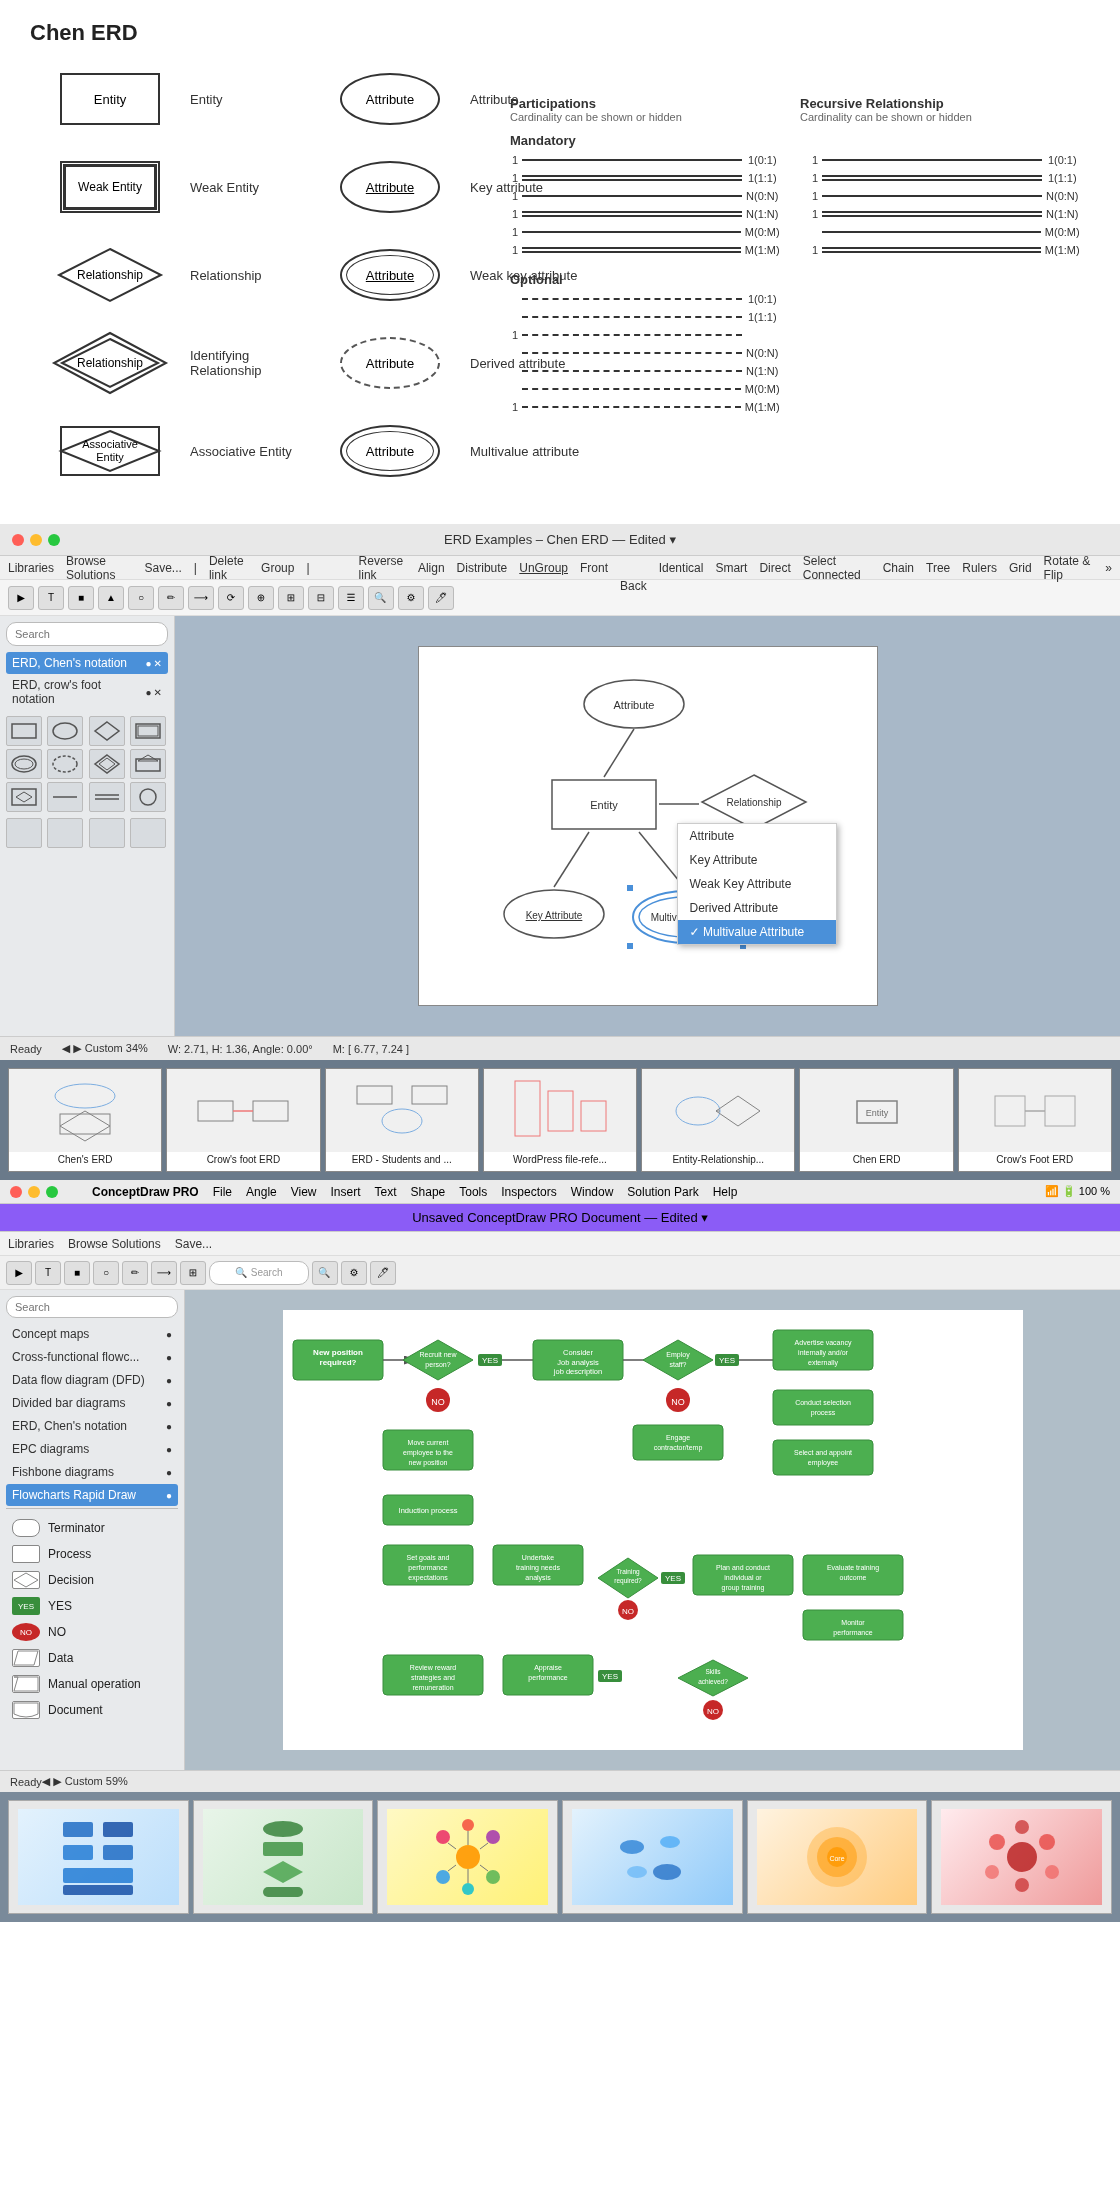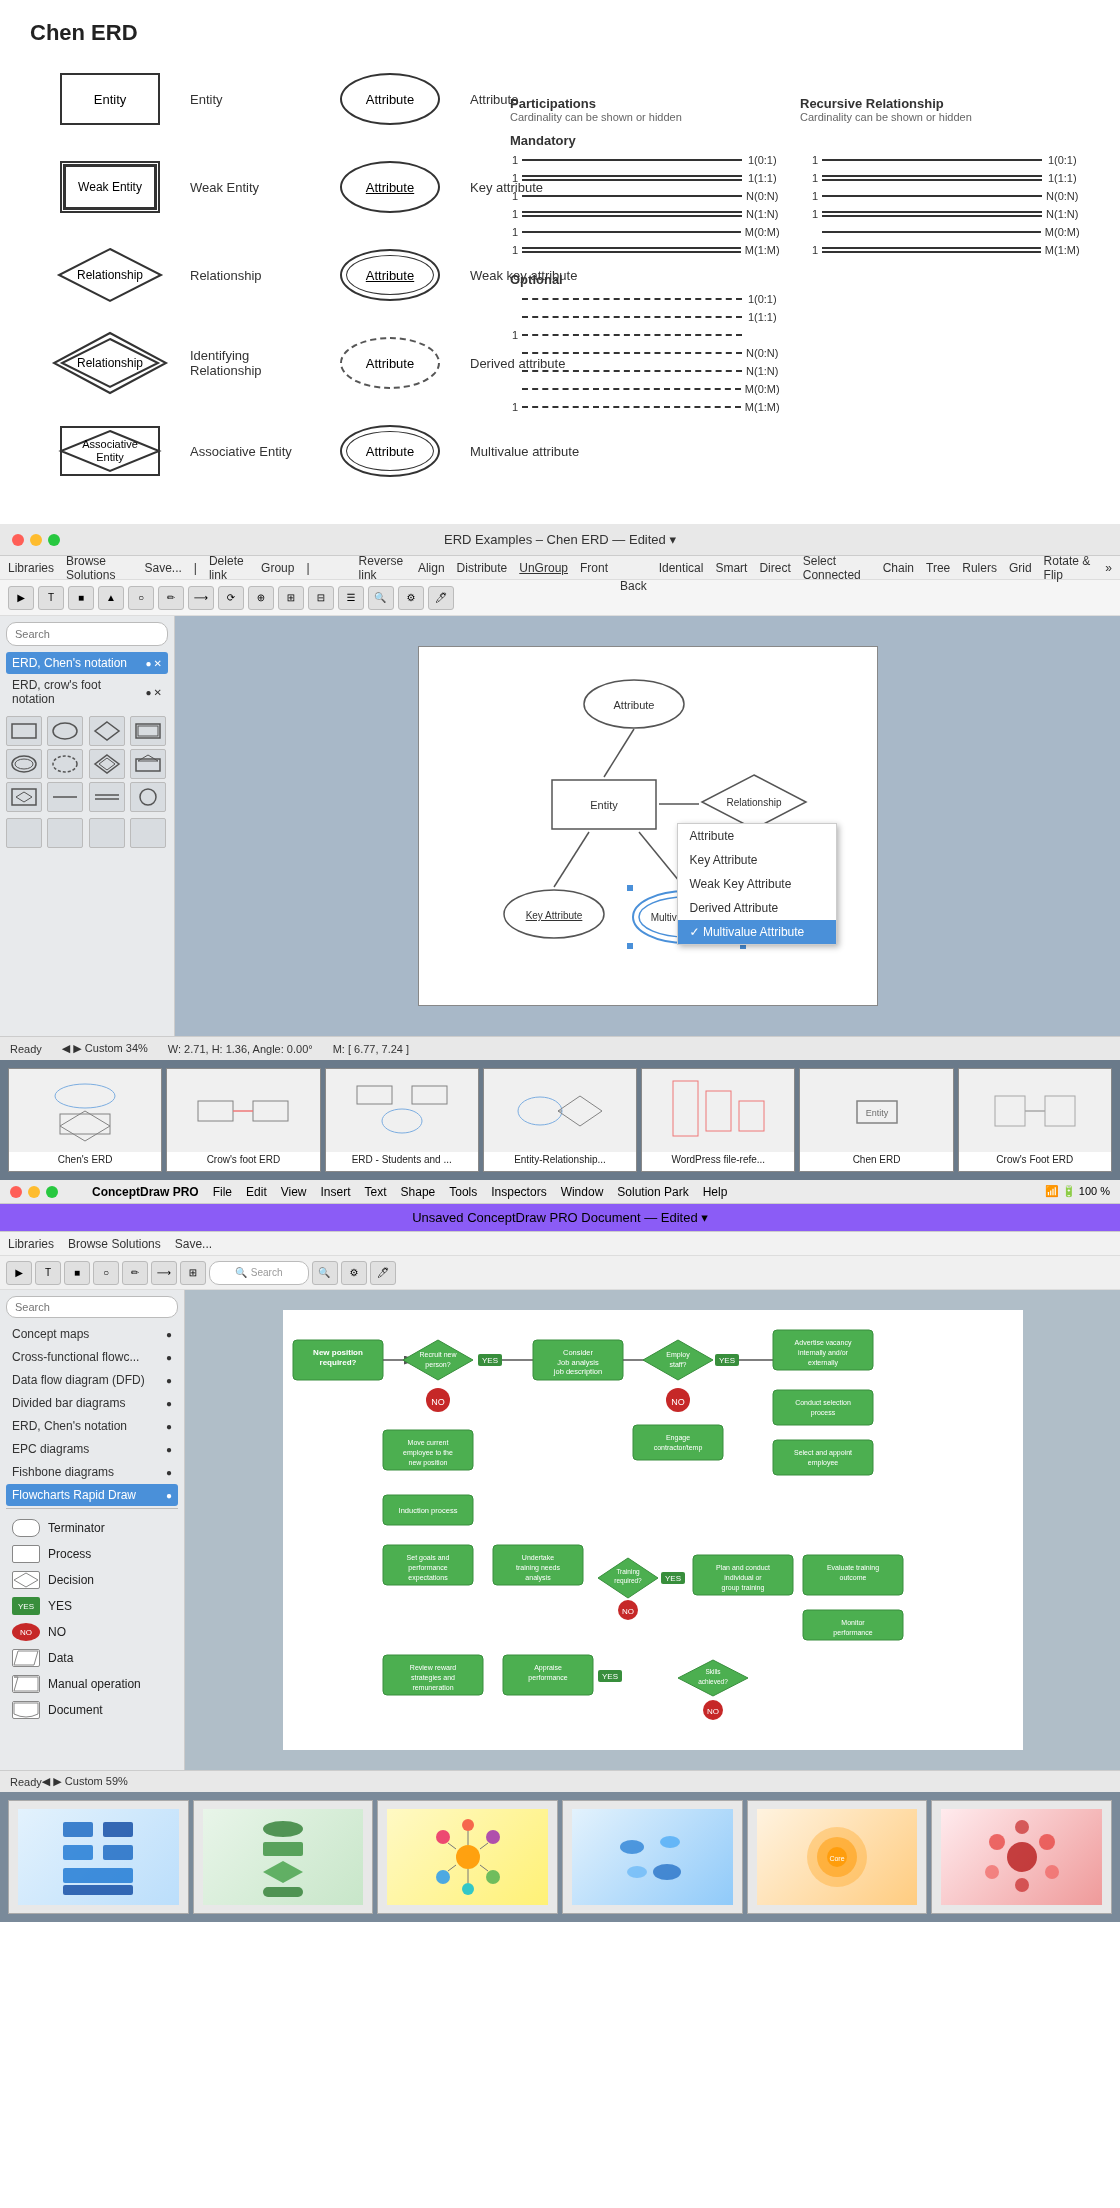--- a/index.html
+++ b/index.html
@@ -1192,36 +1192,36 @@
           <rect x="5" y="10" width="35" height="18" fill="none" stroke="#555" stroke-width="1"></rect>
           <rect x="60" y="10" width="35" height="18" fill="none" stroke="#555" stroke-width="1"></rect>
           <ellipse cx="50" cy="45" rx="20" ry="12" fill="none" stroke="#4a90d9" stroke-width="1"></ellipse>
         </svg>
       </div>
       <div class="thumb-label">ERD - Students and ...</div>
     </div>
     <div class="thumb-item">
       <div class="thumb-img">
         <svg width="100" height="70" style="opacity:0.7;">
+          <rect x="5" y="5" width="25" height="55" fill="none" stroke="#e44" stroke-width="1"></rect>
+          <rect x="38" y="15" width="25" height="40" fill="none" stroke="#e44" stroke-width="1"></rect>
+          <rect x="71" y="25" width="25" height="30" fill="none" stroke="#e44" stroke-width="1"></rect>
+        </svg>
+      </div>
+      <div class="thumb-label">WordPress file-refe...</div>
+    </div>
+    <div class="thumb-item">
+      <div class="thumb-img">
+        <svg width="100" height="70" style="opacity:0.7;">
           <ellipse cx="30" cy="35" rx="22" ry="14" fill="none" stroke="#4a90d9" stroke-width="1"></ellipse>
           <polygon points="70,20 92,35 70,50 48,35" fill="none" stroke="#555" stroke-width="1"></polygon>
           <line x1="52" y1="35" x2="48" y2="35" stroke="#555" stroke-width="1"></line>
         </svg>
       </div>
       <div class="thumb-label">Entity-Relationship...</div>
-    </div>
-    <div class="thumb-item">
-      <div class="thumb-img">
-        <svg width="100" height="70" style="opacity:0.7;">
-          <rect x="5" y="5" width="25" height="55" fill="none" stroke="#e44" stroke-width="1"></rect>
-          <rect x="38" y="15" width="25" height="40" fill="none" stroke="#e44" stroke-width="1"></rect>
-          <rect x="71" y="25" width="25" height="30" fill="none" stroke="#e44" stroke-width="1"></rect>
-        </svg>
-      </div>
-      <div class="thumb-label">WordPress file-refe...</div>
     </div>
     <div class="thumb-item">
       <div class="thumb-img">
         <svg width="100" height="70" style="opacity:0.7;">
           <rect x="30" y="25" width="40" height="22" fill="none" stroke="#555" stroke-width="1.5"></rect>
           <text x="50" y="40" text-anchor="middle" font-size="9" fill="#333">Entity</text>
         </svg>
       </div>
       <div class="thumb-label">Chen ERD</div>
     </div>
@@ -1241,21 +1241,21 @@
 <div class="conceptdraw-section">
 
   <div style="background:#ebebeb; height:24px; display:flex; align-items:center; padding:0 10px; gap:14px; font-size:12px; border-bottom:1px solid #ccc;">
     <div class="traffic-lights" style="position:relative; left:0;">
       <div class="tl-btn tl-red"></div>
       <div class="tl-btn tl-yellow"></div>
       <div class="tl-btn tl-green"></div>
     </div>
     <span style="font-weight:bold; margin-left:20px;">ConceptDraw PRO</span>
     <span>File</span>
-    <span>Edit</span>
+    <span>Angle</span>
     <span>View</span>
     <span>Insert</span>
     <span>Text</span>
     <span>Shape</span>
     <span>Tools</span>
     <span>Inspectors</span>
     <span>Window</span>
     <span>Solution Park</span>
     <span>Help</span>
     <span style="margin-left:auto; font-size:11px;">📶 🔋 100 %</span>

